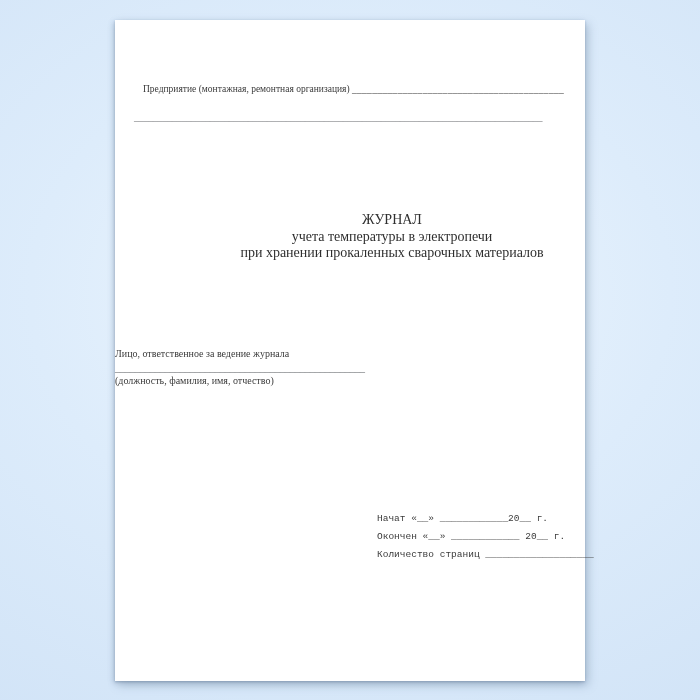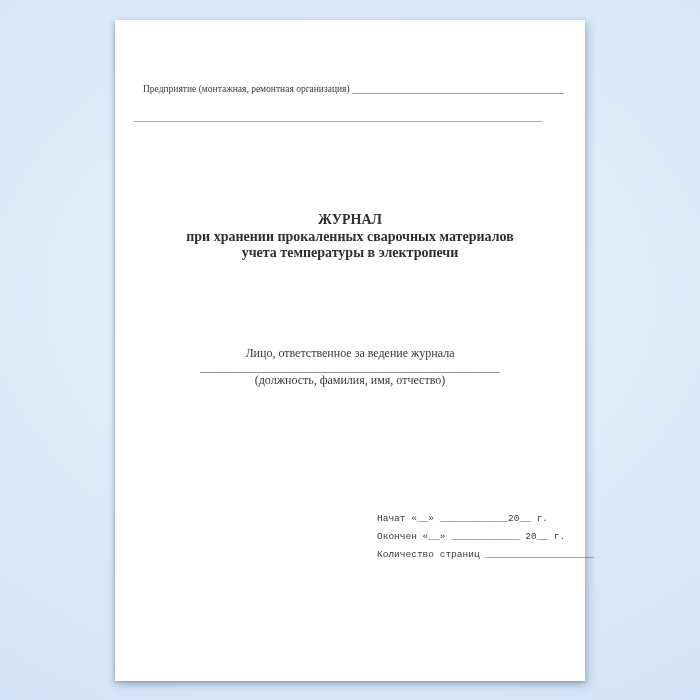--- a/index.html
+++ b/index.html
@@ -44,33 +44,33 @@
     font-size: 9.5px;
     line-height: 14px;
     color: #6f7276;
   }
 
   .title-block {
     left: 0;
     top: 192px;
     width: 470px;
     text-align: center;
-    font-weight: bold;
+    font-weight: normal;
     font-size: 14px;
     line-height: 16.5px;
     color: #2f2f2f;
     white-space: nowrap;
+    padding-left: 42px;
   }
 
   .responsible-block {
     left: 0;
     top: 327px;
     width: 470px;
-    text-align: center;
-    font-size: 12px;
+    font-size: 10px;
     line-height: 13.5px;
     white-space: nowrap;
   }
   .responsible-block .blank { color: #595c60; }
 
   .footer-block {
     left: 262px;
     top: 490px;
     font-size: 9.5px;
     line-height: 18px;
@@ -85,22 +85,22 @@
 
   <div class="abs enterprise-row">
     <span>Предприятие (монтажная, ремонтная организация)</span>
     <span class="blank">__________________________________________</span>
   </div>
 
   <div class="abs blank-line-2">______________________________________________________________________________________</div>
 
   <div class="abs title-block">
     <div>ЖУРНАЛ</div>
+    <div>учета температуры в электропечи</div>
     <div>при хранении прокаленных сварочных материалов</div>
-    <div>учета температуры в электропечи</div>
   </div>
 
   <div class="abs responsible-block">
     <div>Лицо, ответственное за ведение журнала</div>
     <div class="blank">__________________________________________________</div>
     <div>(должность, фамилия, имя, отчество)</div>
   </div>
 
   <div class="abs footer-block">
     <div>Начат «__» ____________20__ г.</div>

